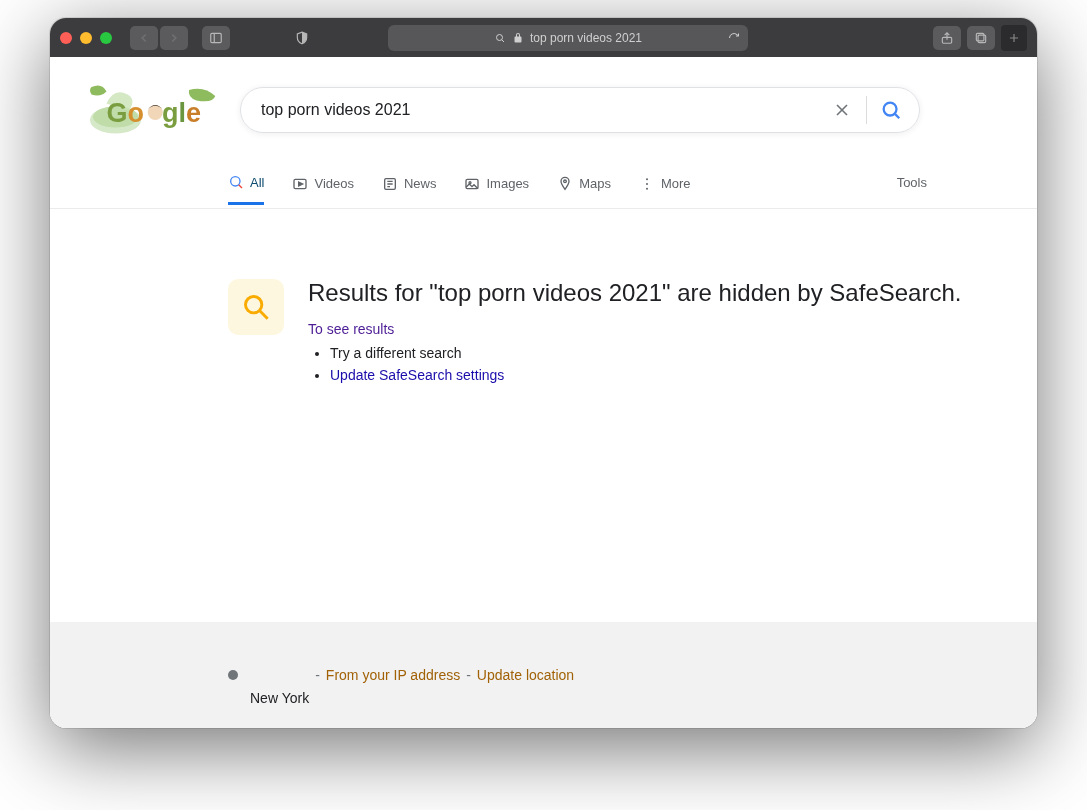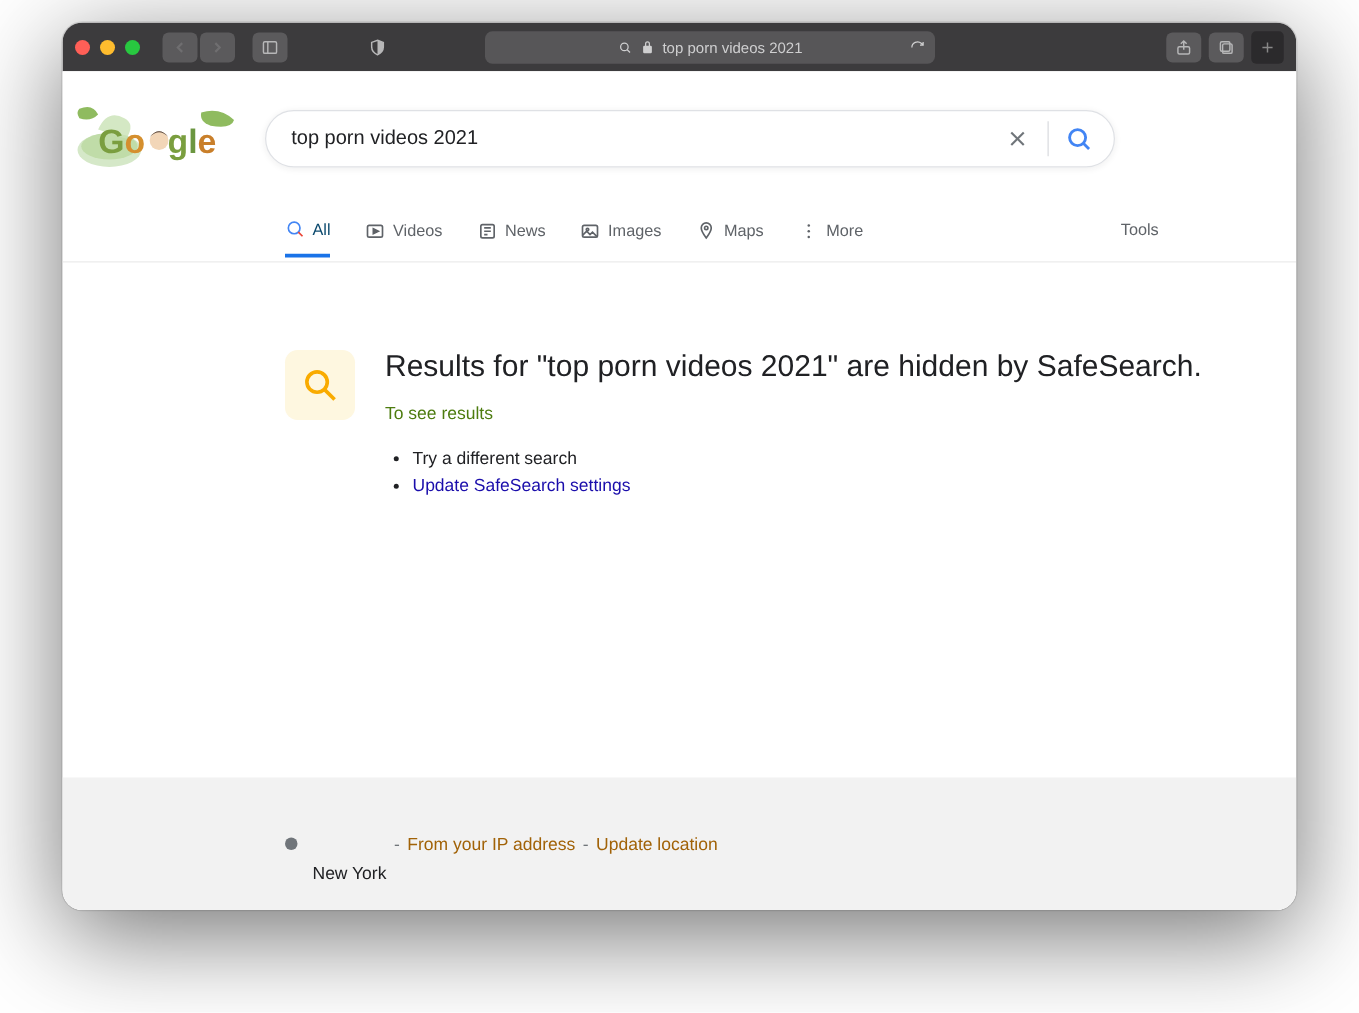--- a/index.html
+++ b/index.html
@@ -61,21 +61,21 @@
   }
   .addr svg { width:12px; height:12px; }
   .addr .reload { position:absolute; right:8px; }
   .rhs { margin-left:auto; display:flex; gap:6px; align-items:center;}
   .plus-tab {
     width:26px; height:26px; background:#2b2a2c; border-radius:4px;
     display:flex; align-items:center; justify-content:center; color:#888;
   }
   
   .content { flex:1; overflow:auto; background:#fff; display:flex; flex-direction:column; }
-  .topbar { display:flex; align-items:center; padding: 18px 8px 0 0; }
+  .topbar { display:flex; align-items:center; padding: 18px 8px 0 0; margin-left: 28px; }
   .logo-wrap { width: 160px; padding-left:6px; padding-top:6px; position:relative; }
   .logo-wrap svg { width:150px; height:60px; }
   .searchbox {
     flex:0 0 680px;
     height: 46px;
     border: 1px solid #dfe1e5;
     border-radius: 24px;
     display:flex; align-items:center;
     box-shadow: 0 1px 6px rgba(32,33,36,0.08);
     margin-left: 2px;
@@ -102,21 +102,21 @@
   .tab svg { width:16px; height:16px; }
   .tab.active { color:#0c4a6e; border-bottom: 3px solid #1a73e8; }
   .tools { margin-left:auto; margin-right:110px; padding-bottom:12px; cursor:pointer;}
   .results { padding: 70px 0 0 178px; display:flex; gap:24px; }
   .ss-icon {
     width:56px; height:56px; border-radius:10px; background:#fef7e0;
     display:flex; align-items:center; justify-content:center; color:#f9ab00; flex-shrink:0;
   }
   .ss-icon svg { width:28px; height:28px; }
   .ss-text h2 { font-size:24px; font-weight:400; color:#202124; margin-bottom:14px;}
-  .ss-text .sub { font-size:14px; color:#4d7c0f; margin-bottom:20px;}
+  .ss-text .sub { font-size:14px; color:#4c1d95; margin-bottom:8px;}
   .ss-text ul { list-style: disc; padding-left: 22px; font-size:14px; color:#202124; }
   .ss-text ul li { margin-bottom:6px; }
   .ss-text a { color:#1a0dab; text-decoration:none; }
   .footer { margin-top:auto; background:#f2f2f2; padding: 16px 0; color:#70757a; font-size:14px;}
   .footer .row { padding: 6px 178px; display:flex; gap:6px; align-items:center;}
   .footer .loc-dot { width:10px;height:10px;border-radius:50%;background:#70757a; display:inline-block; margin-right:6px;}
   .footer .loc { color:#202124; font-weight:400;margin-top:46px; }
   .footer a { color:#a16207; text-decoration:none; }
   .footer .links { display:flex; gap:28px; padding-top:12px;}
   .footer .links span { cursor:pointer; }

